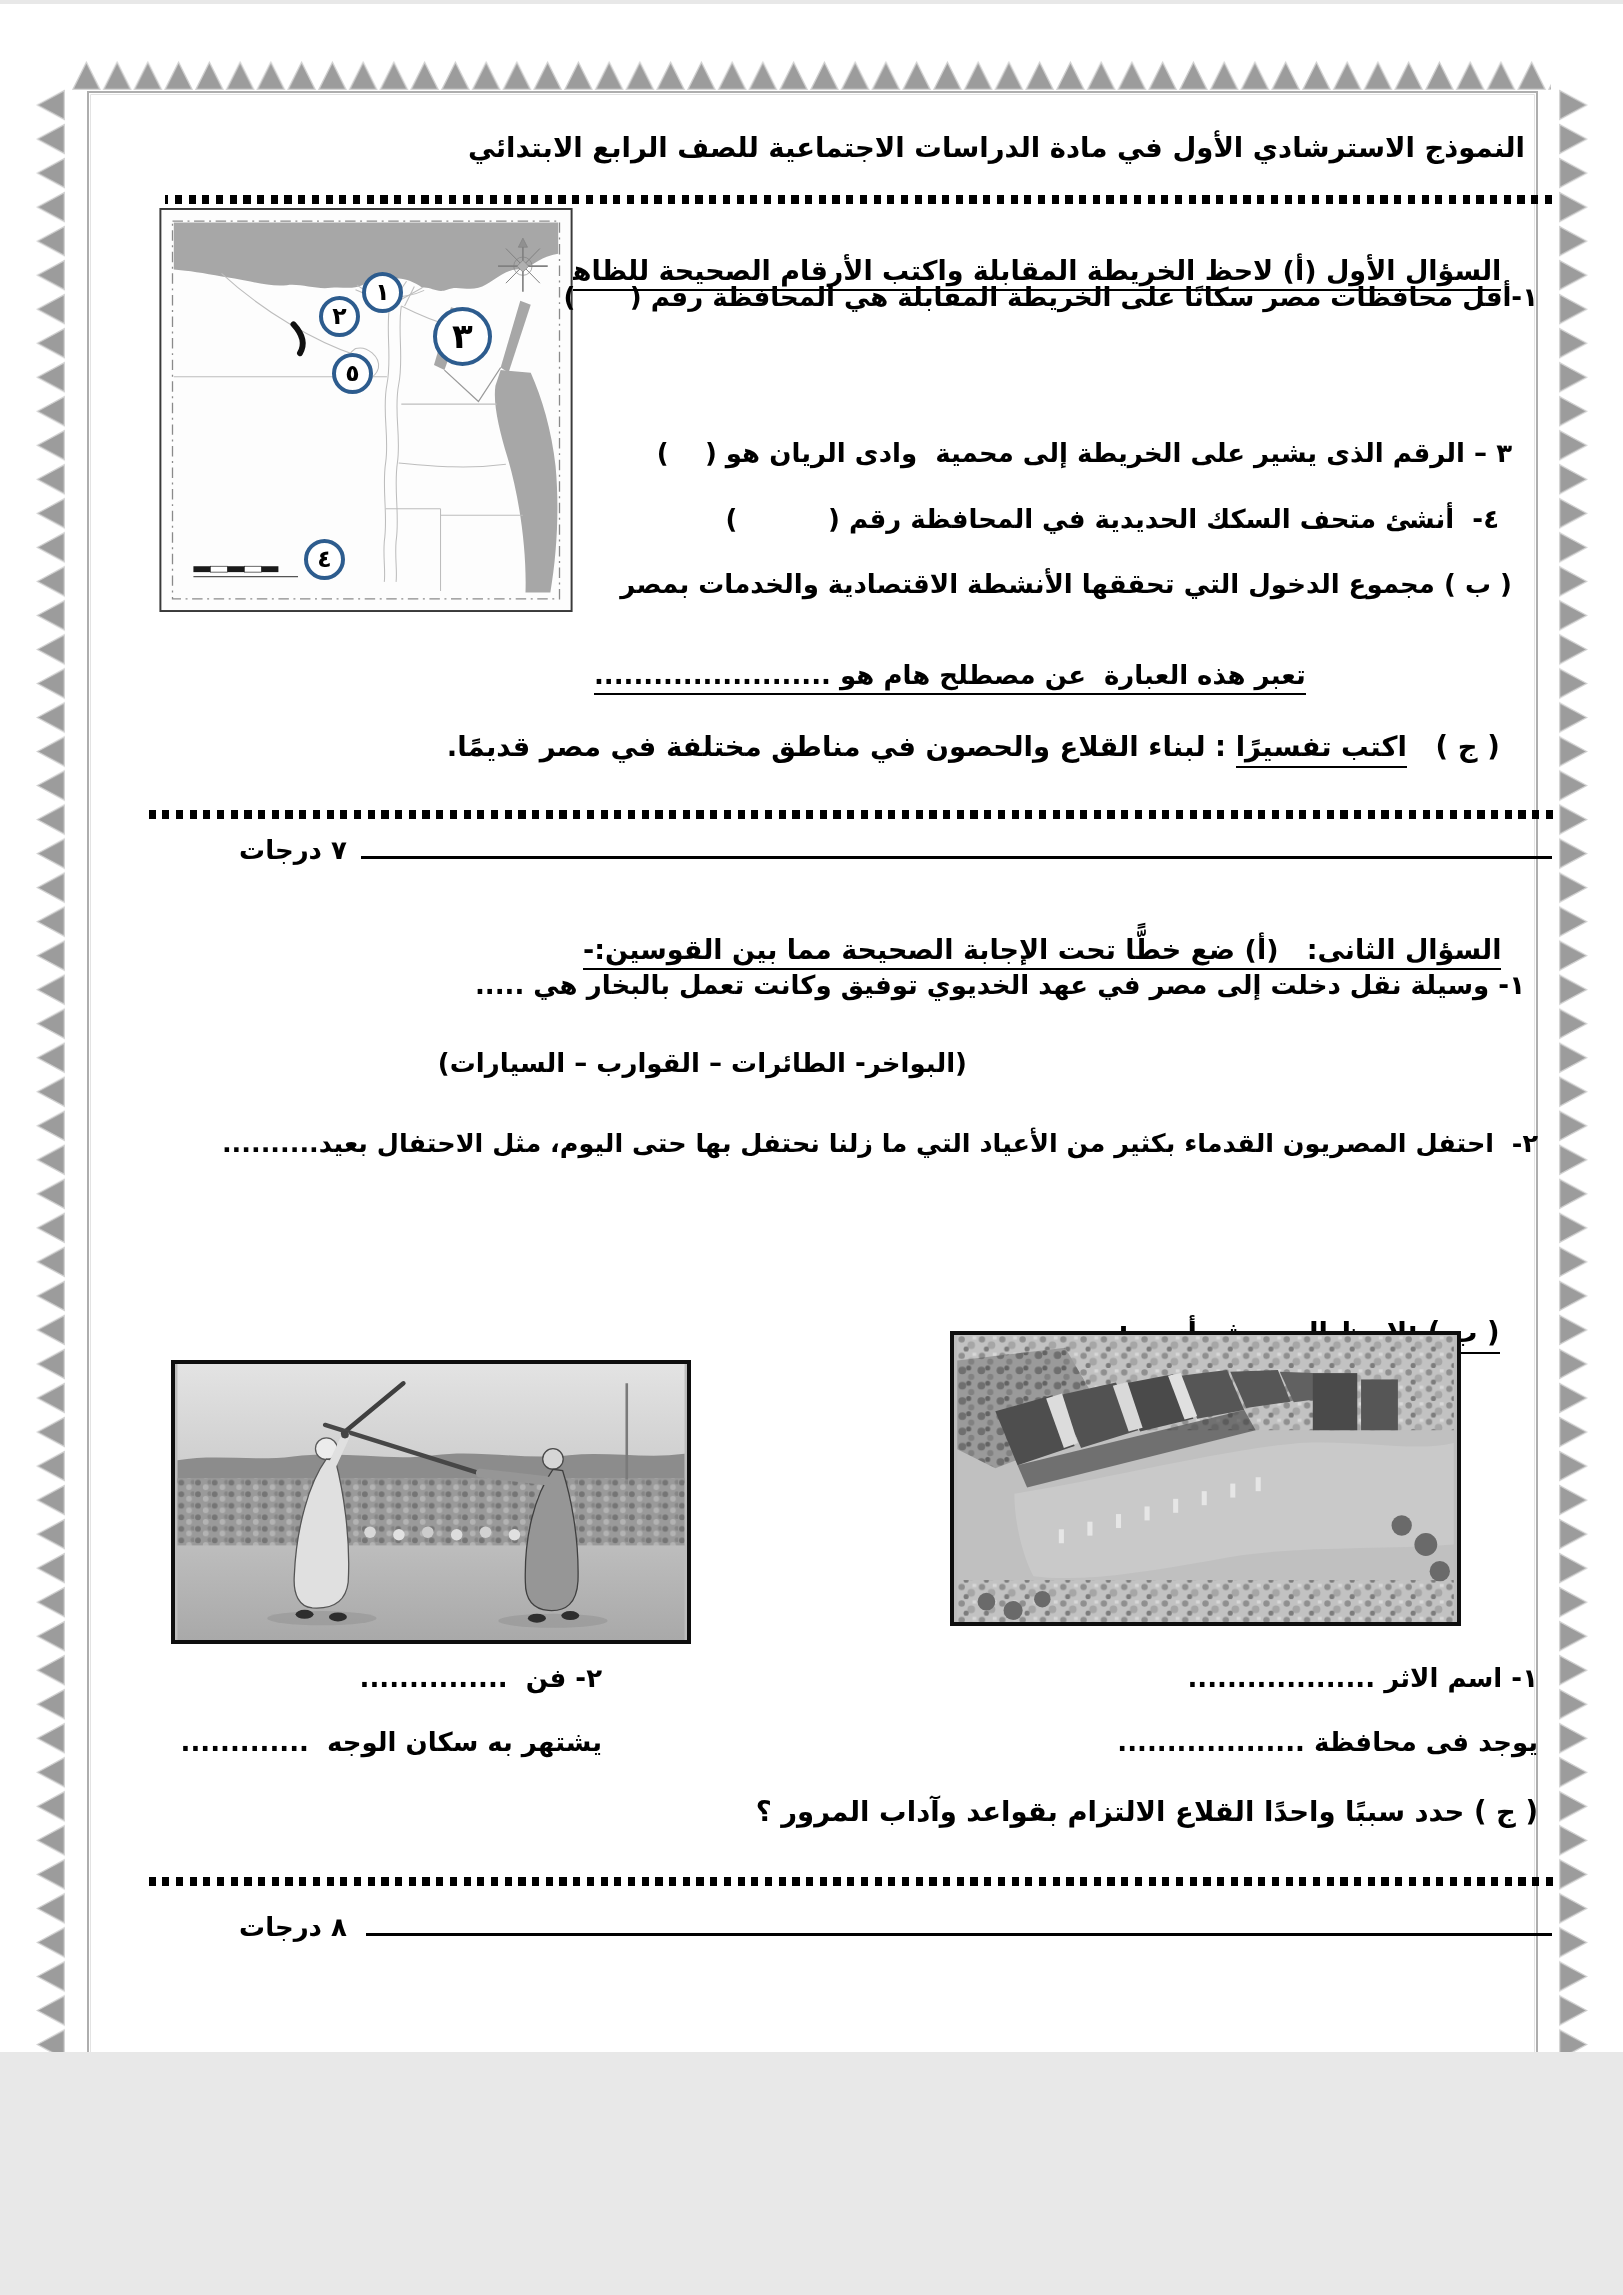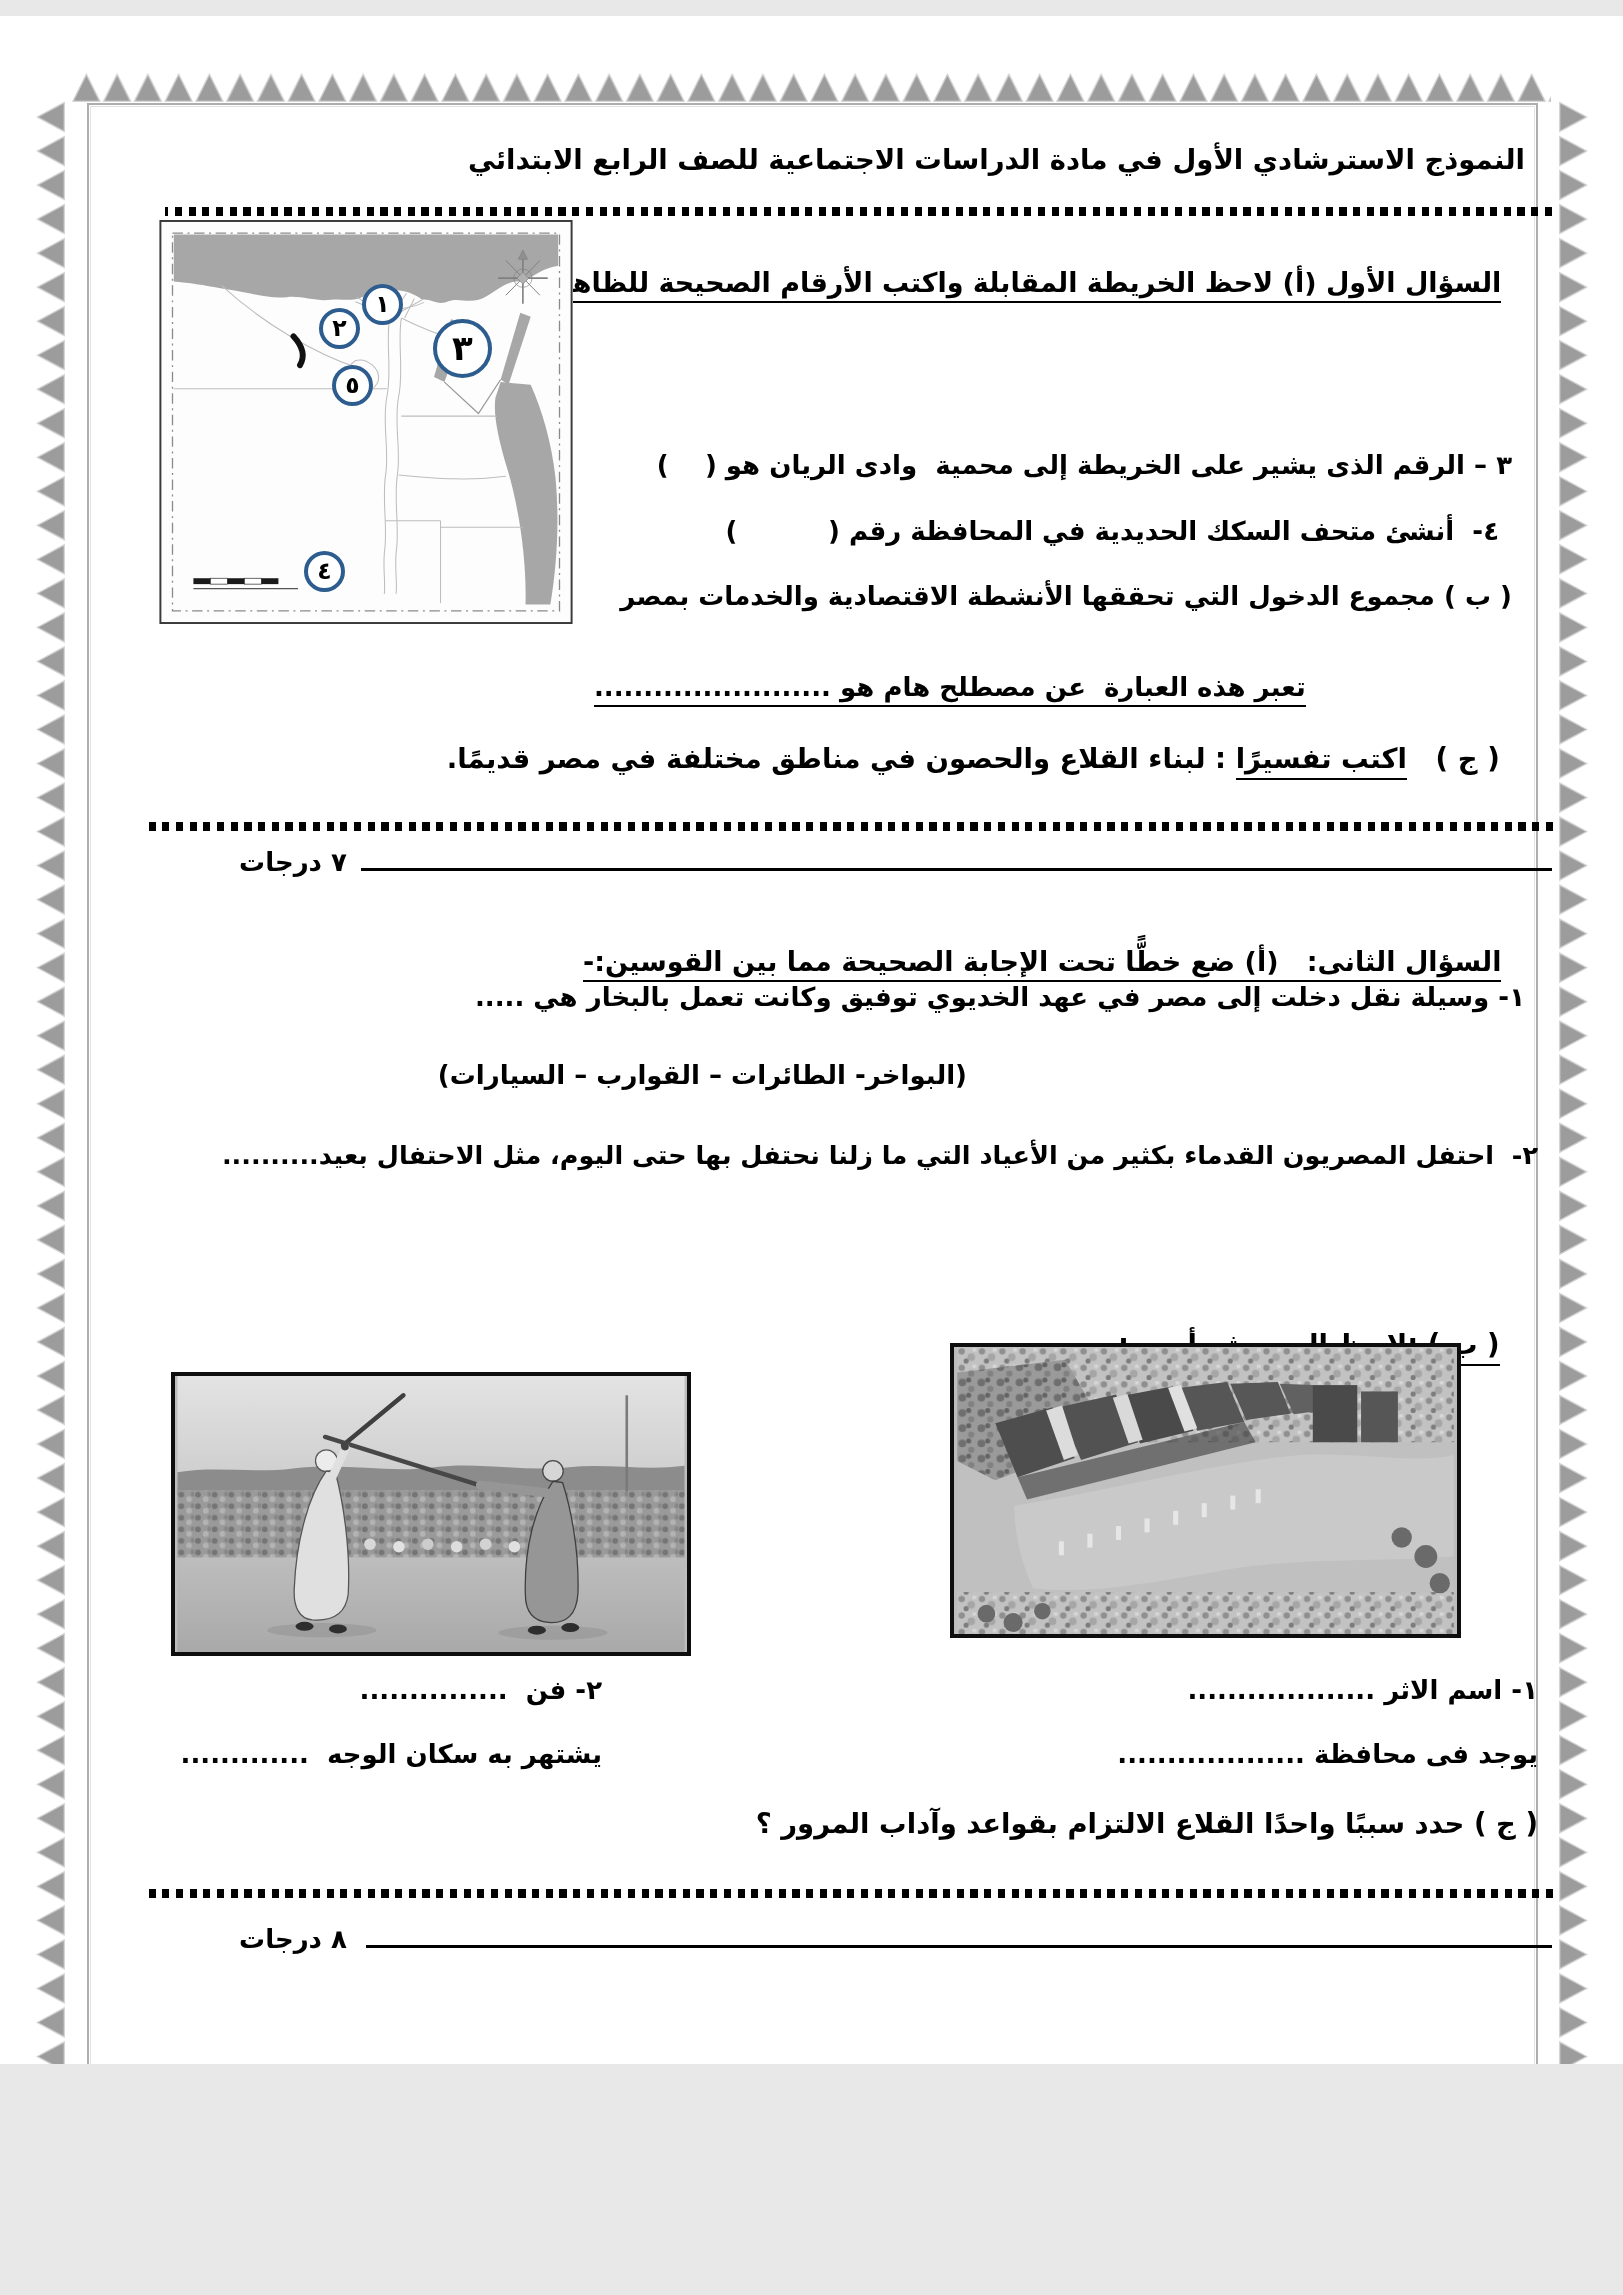--- a/index.html
+++ b/index.html
@@ -1,16 +1,16 @@
 <!DOCTYPE html>
 <html lang="ar" style="font-size:10.5px"><head>
 <meta charset="utf-8">
 <style>
   html,body{margin:0;padding:0;background:#e8e8e8;}
-  #page{position:relative;width:1623px;height:2048px;background:#ffffff;margin:16px auto;overflow:hidden;
+  #page{position:relative;width:1623px;height:2048px;background:#ffffff;margin:4px auto;overflow:hidden;
         font-family:"DejaVu Sans",sans-serif;}
   .t{position:absolute;direction:rtl;text-align:right;font-weight:bold;color:#000;
      font-size:26px;white-space:pre;line-height:1.25;font-family:"DejaVu Sans",sans-serif;}
   .u{border-bottom:2.6px solid #000;padding-bottom:3.3px;}
   .dotline{position:absolute;height:8.5px;
      background:repeating-linear-gradient(to left,#000 0 7.2px,transparent 7.2px 13.7px);}
   .rule{position:absolute;height:3.3px;background:#000;}
   .frame{position:absolute;left:87px;top:87px;width:1447px;height:2116px;
      border:2px solid #aeaeae;box-shadow:inset 0 0 0 1.3px #ffffff,inset 0 0 0 2px #d8d8d8;}
   .borderband{position:absolute;}
@@ -136,20 +136,21 @@
       </g>
     </svg>
     
     <div class="marker small" style="left:203px;top:64px;">١</div>
     <div class="marker small" style="left:160px;top:88px;">٢</div>
     <div class="marker big" style="left:274px;top:99px;">٣</div>
     <div class="marker small" style="left:145px;top:331px;">٤</div>
     <div class="marker small" style="left:173px;top:145px;">٥</div>
   </div>
 
+  <div class="t" style="right:85px;top:277px;">١-أقل محافظات مصر سكانًا على الخريطة المقابلة هي المحافظة رقم (      )</div>
   <div class="t" style="right:111px;top:433px;">٣ – الرقم الذى يشير على الخريطة إلى محمية  وادى الريان هو (    )</div>
   <div class="t" style="right:124px;top:499px;">٤-  أنشئ متحف السكك الحديدية في المحافظة رقم (          )</div>
   <div class="t" style="right:111px;top:564px;">( ب ) مجموع الدخول التي تحققها الأنشطة الاقتصادية والخدمات بمصر</div>
   <div class="t" style="right:281px;top:622px;">
     <span class="u">تعبر هذه العبارة  عن مصطلح هام هو ........................</span>
   </div>
   <div class="t" style="right:85px;top:691px;font-size:27.5px;">
     <span>( ج )   </span><span class="u">اكتب تفسيرًا</span><span> : لبناء القلاع والحصون في مناطق مختلفة في مصر قديمًا.</span>
   </div>
 

